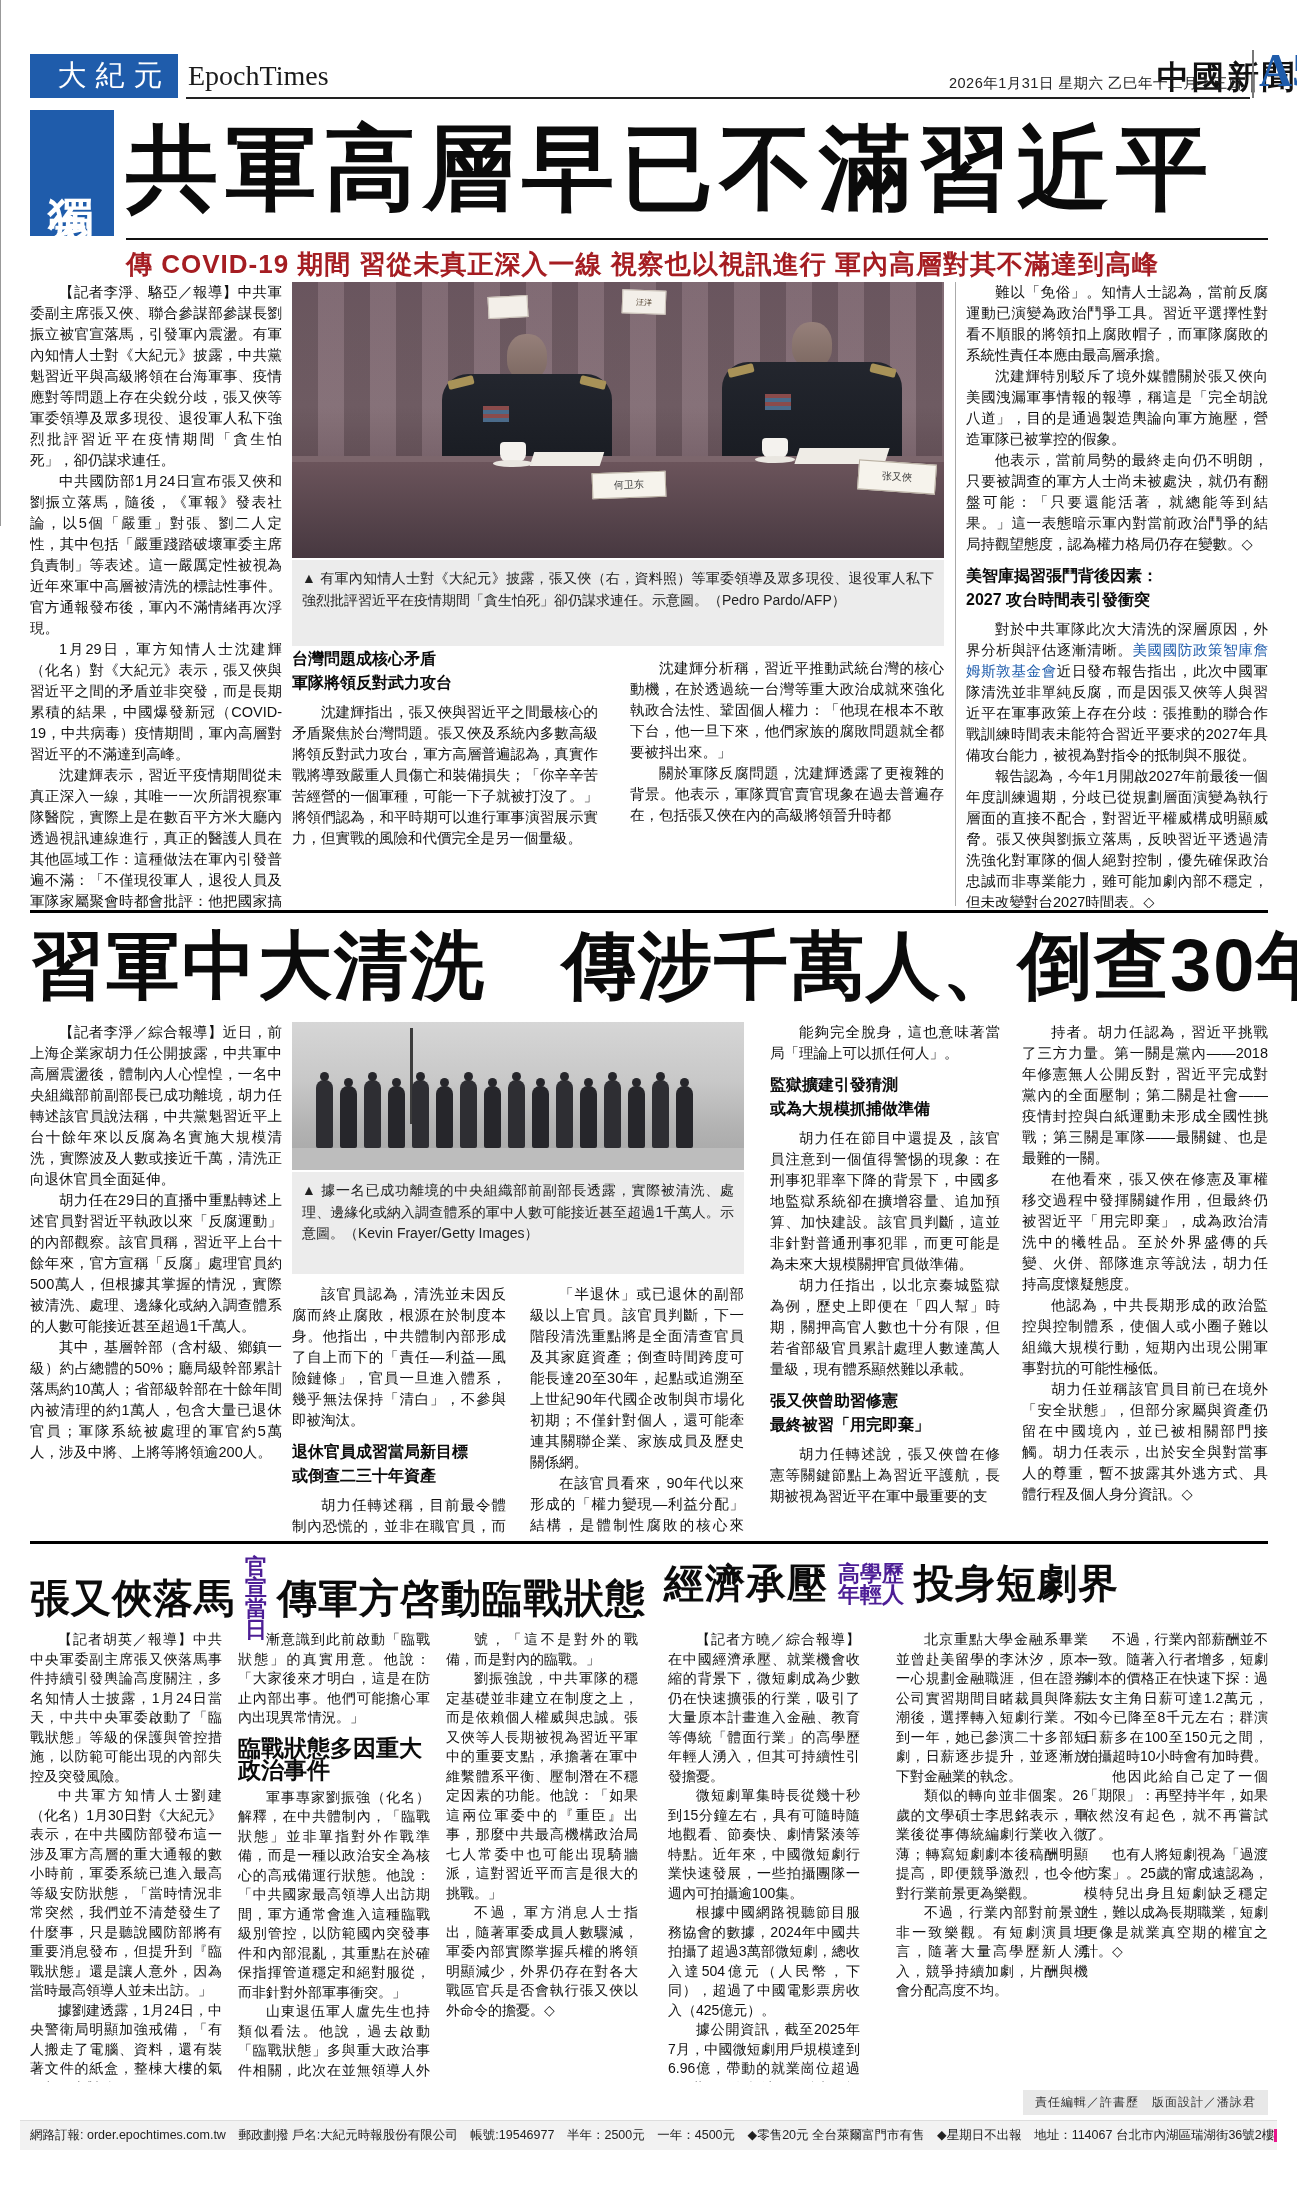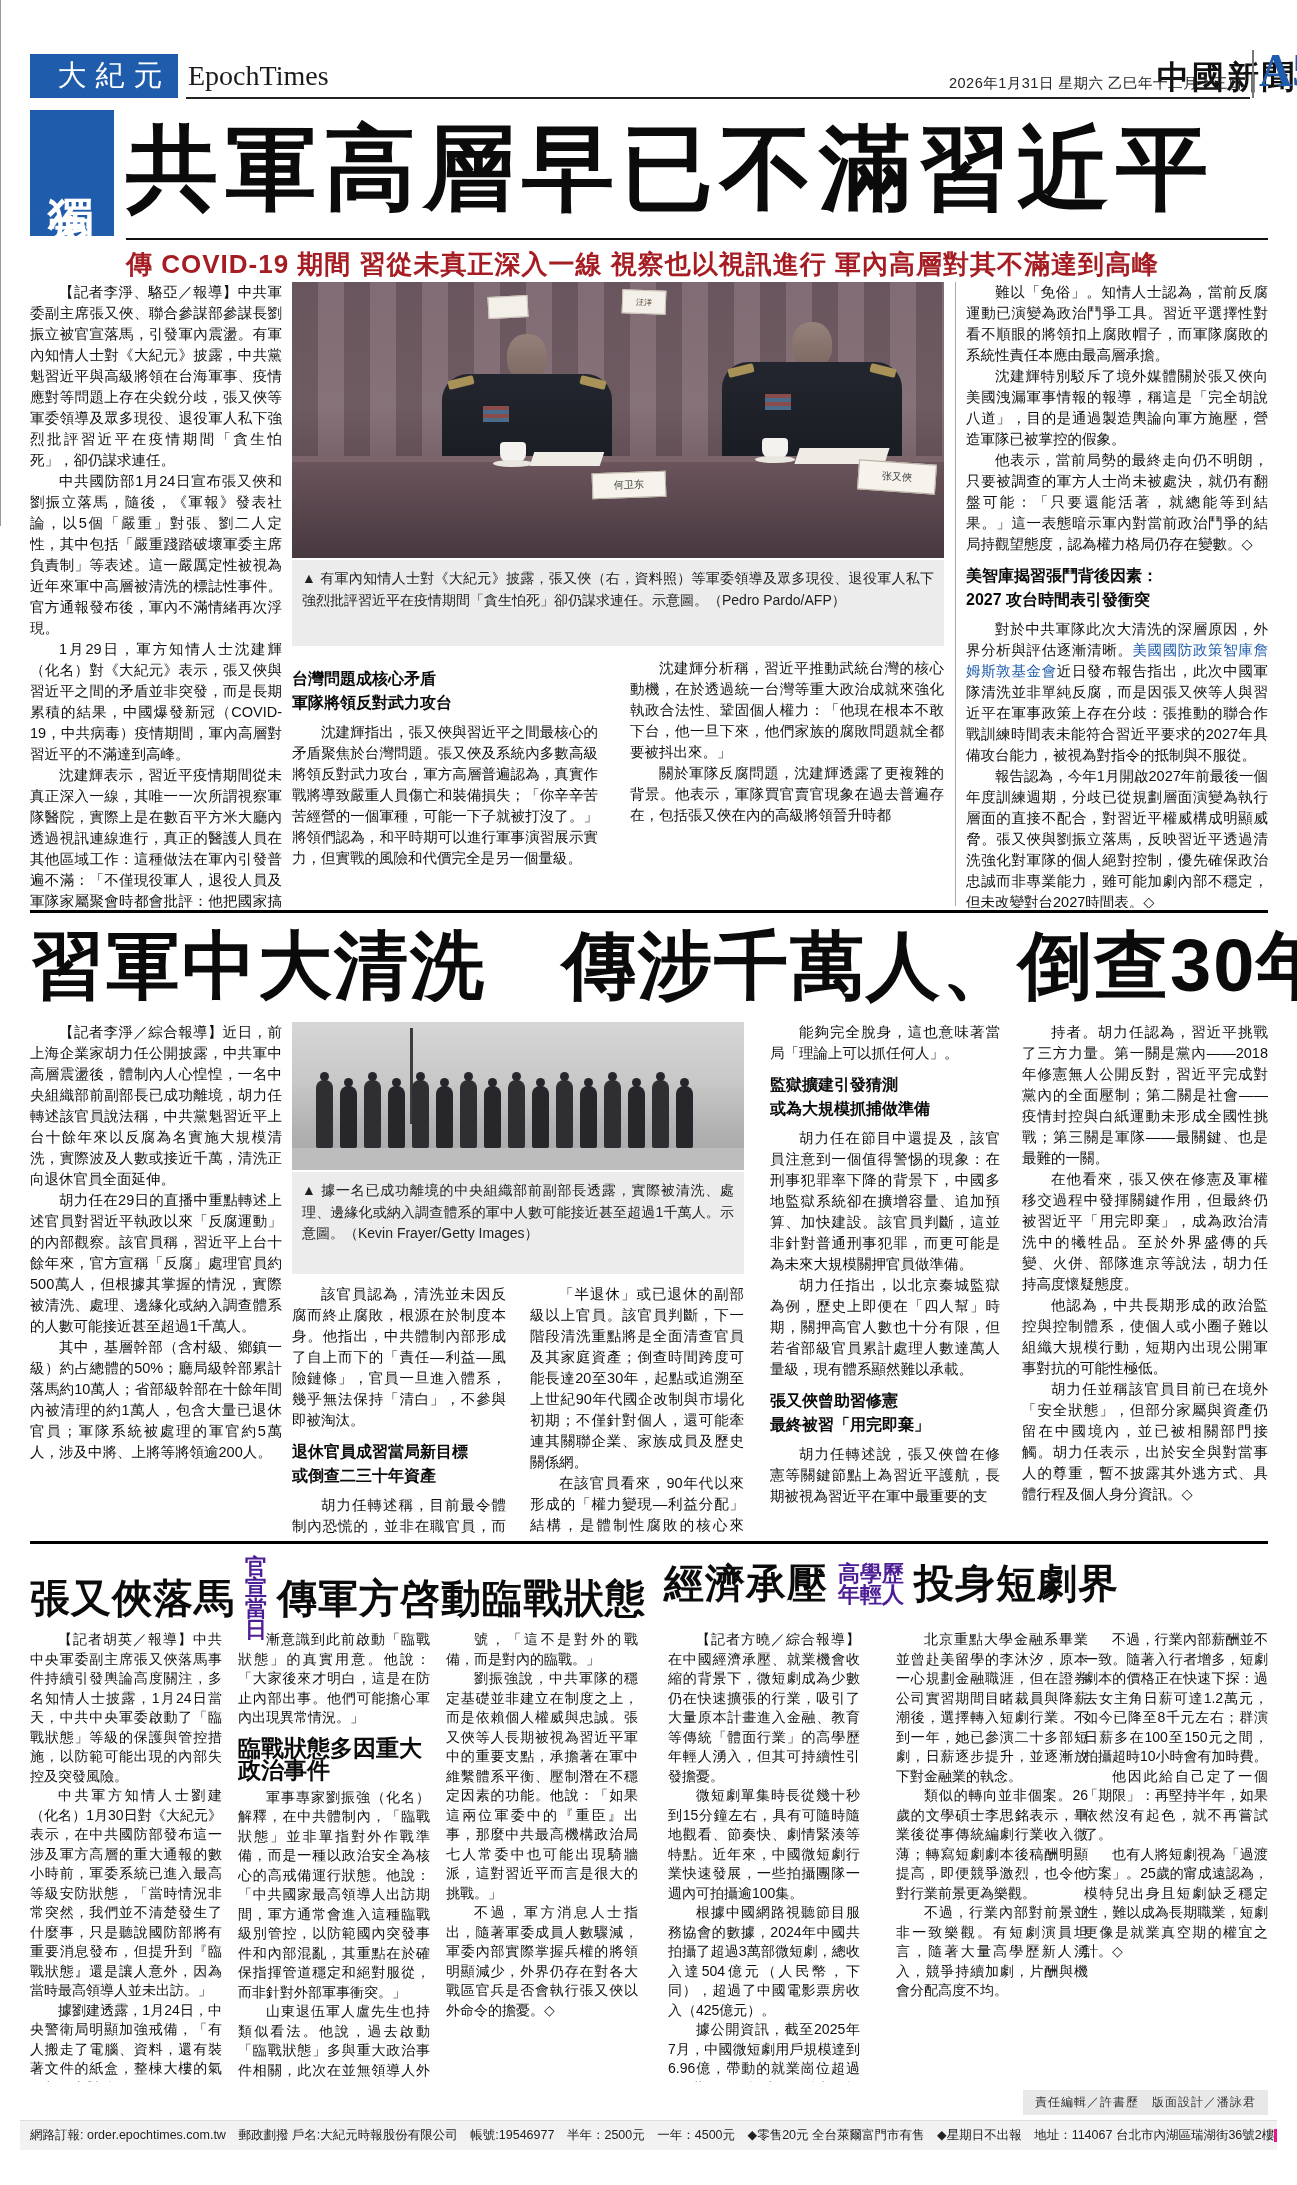--- a/index.html
+++ b/index.html
@@ -140,21 +140,21 @@
     <div class="deskband"></div>
     <div class="paper" style="left:240px;bottom:92px;width:70px;height:14px"></div>
     <div class="paper" style="left:505px;bottom:94px;width:90px;height:16px"></div>
     <div class="cup" style="left:208px;bottom:96px"></div>
     <div class="cup" style="left:470px;bottom:100px"></div>
     <div class="nameplate" style="left:300px;bottom:60px;width:74px;height:26px;transform:rotate(-2deg)">何卫东</div>
     <div class="nameplate" style="right:8px;bottom:66px;width:78px;height:30px;transform:rotate(4deg)">张又俠</div>
   </div>
   <div class="caption" style="left:292px;top:560px;width:652px;height:86px">▲ 有軍內知情人士對《大紀元》披露，張又俠（右，資料照）等軍委領導及眾多現役、退役軍人私下強烈批評習近平在疫情期間「貪生怕死」卻仍謀求連任。示意圖。（Pedro Pardo/AFP）</div>
 
-  <div class="col" style="left:292px;top:658px;width:306px;height:248px">
+  <div class="col" style="left:292px;top:638px;width:306px;height:248px">
       <div class="blk h">台灣問題成核心矛盾
 軍隊將領反對武力攻台</div>
       <div class="blk p">沈建輝指出，張又俠與習近平之間最核心的矛盾聚焦於台灣問題。張又俠及系統內多數高級將領反對武力攻台，軍方高層普遍認為，真實作戰將導致嚴重人員傷亡和裝備損失；「你辛辛苦苦經營的一個軍種，可能一下子就被打沒了。」將領們認為，和平時期可以進行軍事演習展示實力，但實戰的風險和代價完全是另一個量級。</div>
     </div>
   <div class="col" style="left:630px;top:658px;width:314px;height:248px">
       <div class="blk p">沈建輝分析稱，習近平推動武統台灣的核心動機，在於透過統一台灣等重大政治成就來強化執政合法性、鞏固個人權力：「他現在根本不敢下台，他一旦下來，他們家族的腐敗問題就全都要被抖出來。」</div>
       <div class="blk p">關於軍隊反腐問題，沈建輝透露了更複雜的背景。他表示，軍隊買官賣官現象在過去普遍存在，包括張又俠在內的高級將領晉升時都</div>
     </div>
   <div class="vrule" style="left:955px;top:282px;height:624px"></div>
   <div class="col" style="left:966px;top:282px;width:302px;height:626px">

